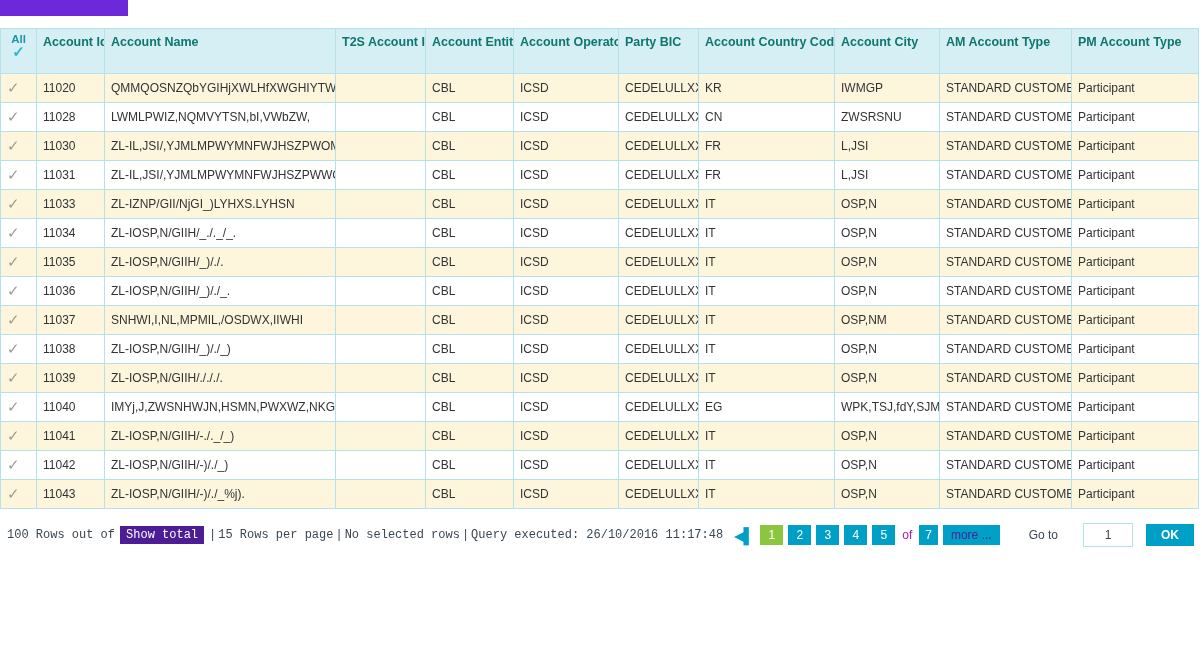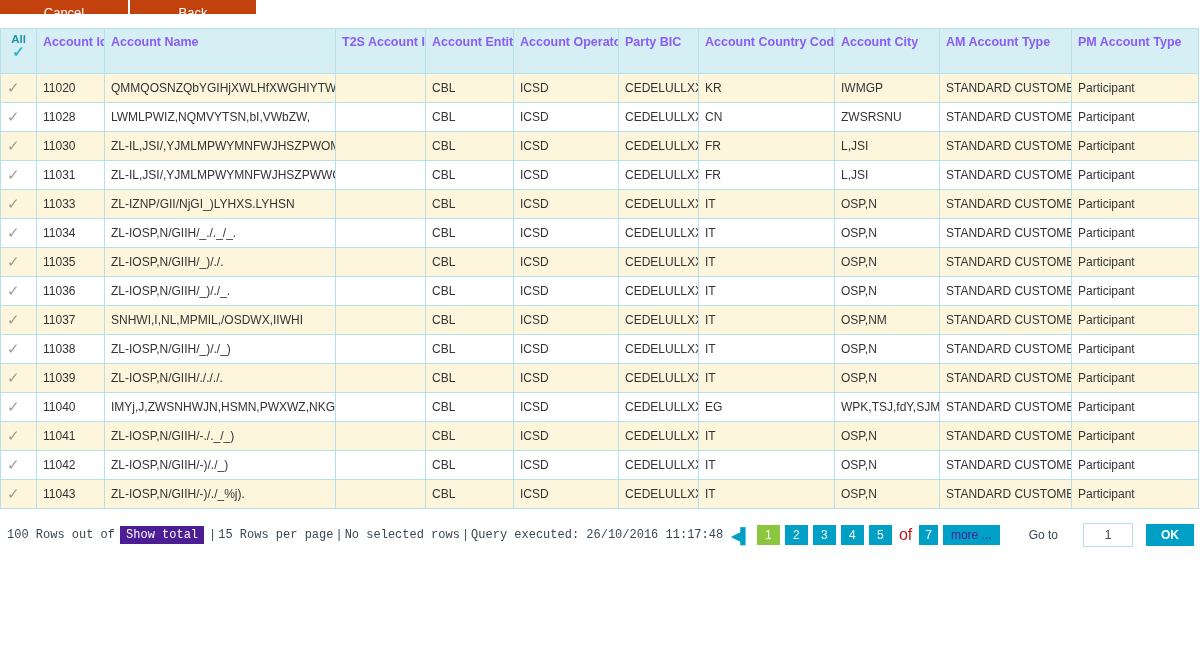--- a/index.html
+++ b/index.html
@@ -16,29 +16,29 @@
     color: #333333;
   }
 
   
   .action-bar {
     display: flex;
     gap: 2px;
     height: 26px;
   }
   .action-btn {
-    background: #c2410c;
+    background: #6d28d9;
     color: #ffffff;
     border: none;
     font-family: "Liberation Sans", sans-serif;
     font-size: 13px;
     line-height: 26px;
     text-align: center;
     cursor: pointer;
-    padding: 0;
+    padding: 8px;
     height: 14px;
   }
   .action-btn.cancel { width: 128px; }
   .action-btn.back   { width: 126px; }
 
   
   .grid-wrap {
     margin-top: 2px;
     width: 1202px;
   }
@@ -52,21 +52,21 @@
     border: 1px solid #b7e1e8;
     padding: 0 6px;
     text-align: left;
     vertical-align: middle;
     overflow: hidden;
     white-space: nowrap;
     font-weight: normal;
   }
   table.grid thead th {
     background: #d5eff4;
-    color: #8b5cf6;
+    color: #0f766e;
     font-weight: bold;
     height: 38px;
     vertical-align: top;
     padding-top: 6px;
     font-size: 12.5px;
   }
   table.grid thead th.col-all {
     text-align: center;
     padding: 4px 0 0 0;
     color: #1f93ae;
@@ -162,22 +162,22 @@
     background: #00a0c6;
     color: #ffffff;
     min-width: 11px;
     padding: 3px 6px;
     text-align: center;
     font-size: 12px;
     cursor: pointer;
   }
   .pg-num.active { background: #8cc63f; }
   .pg-of {
-    color: #b91c1c;
-    font-size: 16px;
+    color: #a21caf;
+    font-size: 12px;
     padding: 0 2px;
   }
   .pg-total {
     background: #00a0c6;
     color: #ffffff;
     padding: 3px 6px;
     font-size: 12px;
     cursor: pointer;
   }
   .pg-more {
@@ -214,21 +214,20 @@
     font-size: 12px;
     font-weight: bold;
     cursor: pointer;
   }
 </style>
 </head>
 <body>
 
 <div class="action-bar">
   <button class="action-btn cancel">Cancel</button>
-  <button class="action-btn back">Back</button>
 </div>
 
 <div class="grid-wrap">
   <table class="grid">
     <colgroup>
       <col class="w-all">
         <col class="w-id">
         <col class="w-name">
         <col class="w-t2s">
       <col class="w-ent">

